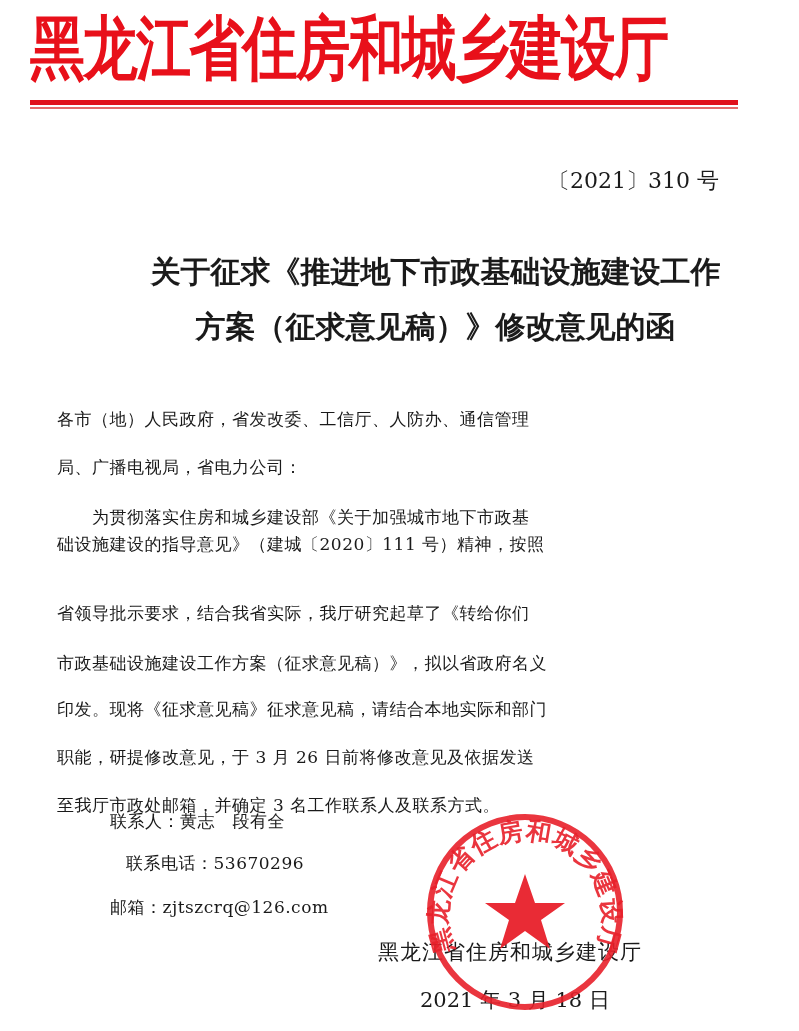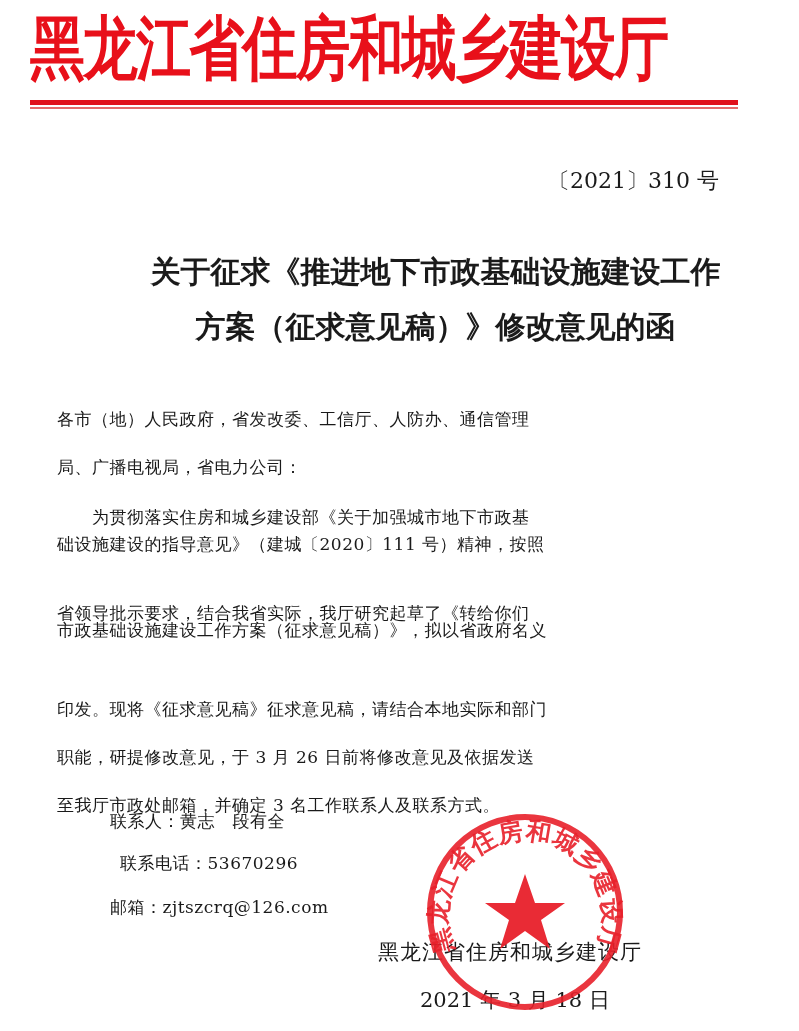--- a/index.html
+++ b/index.html
@@ -33,29 +33,29 @@
 
 <div class="abs title t1">关于征求《推进地下市政基础设施建设工作</div>
 <div class="abs title t2">方案（征求意见稿）》修改意见的函</div>
 
 <div class="abs line" style="top:408px">各市（地）人民政府，省发改委、工信厅、人防办、通信管理</div>
 <div class="abs line" style="top:456px">局、广播电视局，省电力公司：</div>
 
 <div class="abs line" style="top:506px">　　为贯彻落实住房和城乡建设部《关于加强城市地下市政基</div>
 <div class="abs line" style="top:533px">础设施建设的指导意见》（建城〔2020〕111 号）精神，按照</div>
 <div class="abs line" style="top:602px">省领导批示要求，结合我省实际，我厅研究起草了《转给你们</div>
-<div class="abs line" style="top:619px">市政基础设施建设工作方案（征求意见稿）》，拟以省政府名义</div>
+<div class="abs line" style="top:652px">市政基础设施建设工作方案（征求意见稿）》，拟以省政府名义</div>
 <div class="abs line" style="top:698px">印发。现将《征求意见稿》征求意见稿，请结合本地实际和部门</div>
 <div class="abs line" style="top:746px">职能，研提修改意见，于 3 月 26 日前将修改意见及依据发送</div>
 <div class="abs line" style="top:794px">至我厅市政处邮箱，并确定 3 名工作联系人及联系方式。</div>
 
 <div class="abs line" style="top:808px; left:110px; top:810px">
   <span>联系人：</span><span>黄志　段有全</span>
 </div>
-<div class="abs line" style="left:120px; top:852px">
+<div class="abs line" style="left:126px; top:852px">
   <span>联系电话：</span><span>53670296</span>
 </div>
 <div class="abs line" style="left:110px; top:896px">
   <span>邮箱：</span><span>zjtszcrq@126.com</span>
 </div>
 
 <div class="abs sign">黑龙江省住房和城乡建设厅</div>
 <div class="abs date">2021 年 3 月 18 日</div>
 
 <svg class="abs seal" viewBox="0 0 200 200">

